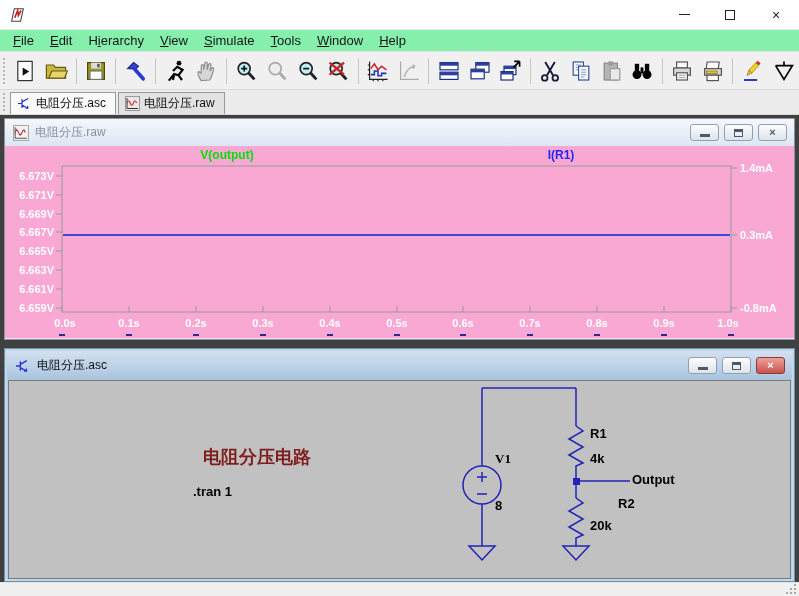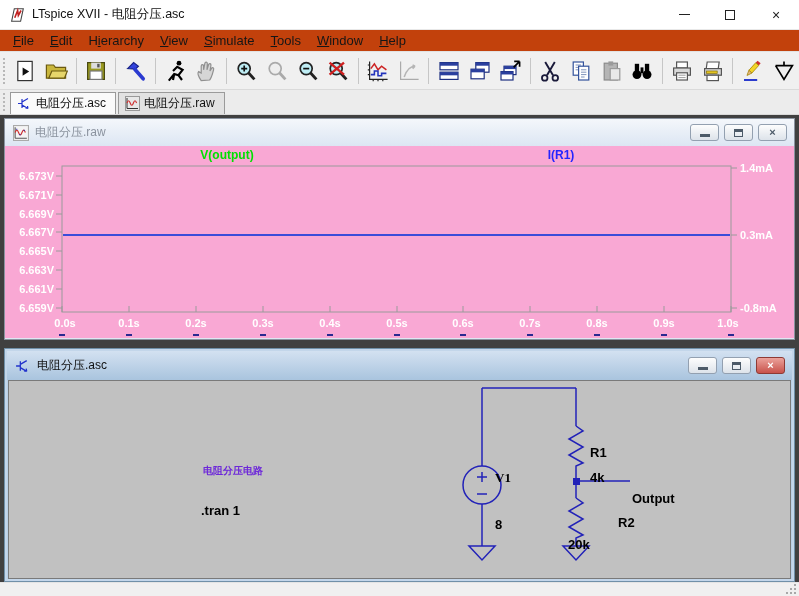--- a/index.html
+++ b/index.html
@@ -8,21 +8,21 @@
   
   .titlebar { height:30px; background:#ffffff; display:flex; align-items:center; border-bottom:1px solid #e8e8e8; }
   .titlebar .appicon { width:18px; height:18px; margin:0 6px 0 8px; }
   .titlebar .title { font-size:12.5px; color:#111; }
   .wincontrols { margin-left:auto; display:flex; height:100%; }
   .wincontrols .wbtn { width:46px; height:100%; display:flex; align-items:center; justify-content:center; color:#222; font-size:14px; }
   .glyph-min { width:11px; height:1px; background:#222; display:block; }
   .glyph-max { width:10px; height:10px; border:1px solid #222; display:block; }
 
   
-  .menubar { height:22px; background:#c2410c; display:flex; align-items:center; padding-left:5px; border-bottom:1px solid #e2e2e2; }
+  .menubar { height:22px; background:#86efac; display:flex; align-items:center; padding-left:5px; border-bottom:1px solid #e2e2e2; }
   .menu-item { font-size:13px; color:#161616; padding:2px 8px; }
 
   
   .toolbar { height:38px; background:#f0f0f0; display:flex; align-items:center; padding-left:2px; border-bottom:1px solid #dadada; }
   .tgrip { width:4px; height:26px; border-left:2px dotted #b8b8b8; margin:0 3px 0 1px; }
   .tsep { width:1px; height:26px; background:#c6c6c6; margin:0 4px; }
   .tbtn { width:31px; height:32px; display:flex; align-items:center; justify-content:center; }
   .tbtn svg { width:24px; height:24px; }
 
   
@@ -50,40 +50,39 @@
   .wavewin { top:3px; height:222px; background:#dfe7f2; border:1px solid #8a93a0; }
   .wavewin .child-title { background:linear-gradient(#f4f7fb,#dce6f3); color:#8b939f; }
   .plotarea { position:relative; width:789px; height:192px; background:#f9a8d4; }
   .plotarea svg { display:block; }
 
   
   .schemwin { top:233px; height:234px; border:1px solid #70offset90a8; border:1px solid #7090a8; background:#b9cfe6; box-shadow:inset 0 0 0 2px #c3d6ea; }
   .schemwin .child-title { height:29px; background:linear-gradient(#d3e1f1,#a9c4de); color:#111; margin:2px 2px 0 2px; }
   .schembody { position:relative; margin:0 3px 3px 3px; height:199px; background:#c1c1c1; border:1px solid #7a7a7a; overflow:hidden; }
   .schembody svg.circuit { position:absolute; left:0; top:0; }
-  .slabel { position:absolute; font-size:13px; font-weight:bold; color:#000; white-space:nowrap;margin-top:19px; }
-  .slabel.blue { color:#6d28d9; font-size:10px; }
+  .slabel { position:absolute; font-size:13px; font-weight:bold; color:#000; white-space:nowrap; }
+  .slabel.blue { color:#7f1d1d; font-size:18px; }
 
   
   .statusbar { position:relative; height:14px; background:#f0f0f0; border-top:1px solid #e4e4e4; }
   .grip { position:absolute; right:3px; bottom:2px; width:10px; height:10px; }
   .grip::before { content:""; position:absolute; left:0; top:8px; width:2px; height:2px; background:#a8a8a8;
     box-shadow:4px 0 #a8a8a8, 8px 0 #a8a8a8, 4px -4px #a8a8a8, 8px -4px #a8a8a8, 8px -8px #a8a8a8; }
 
   text { font-family:"Liberation Sans",sans-serif; }
 </style>
 </head>
 <body>
 
 <div class="titlebar">
   <svg class="appicon" viewBox="0 0 20 20">
     <path d="M4 17 L7 3 h10 l-3 14 z" fill="#fff" stroke="#444" stroke-width="1.2"></path>
     <path d="M7.5 13 l3.2-8 0.8 5.5 3-5.5" stroke="#c02020" stroke-width="1.8" fill="none"></path>
   </svg>
-  <span class="title">LTspice XVII - 电阻分压.asc</span>
   <div class="wincontrols">
     <div class="wbtn">
         <span class="glyph-min"></span>
       </div>
     <div class="wbtn">
         <span class="glyph-max"></span>
       </div>
     <div class="wbtn">
         <span>×</span>
       </div>
@@ -463,28 +462,28 @@
           <path d="M567 100 H621"></path>
 
           <path d="M567 100 V117"></path>
           <path d="M567 117 l7 5 -14 8 14 8 -14 8 14 8 -7 3 V165"></path>
           <path d="M554 165 h26 L567 179 Z"></path>
         </g>
         <rect x="564" y="97" width="7" height="7" fill="#2222b8"></rect>
       </svg>
 
       <span class="slabel blue" style="left:194px; top:64px;">电阻分压电路</span>
-      <span class="slabel" style="left:192px; top:103px;">.tran 1</span>
+      <span class="slabel" style="left:184px; top:103px;">.tran 1</span>
       <span class="slabel" style="left:486px; top:70px;font-family:Liberation Serif, serif;">V1</span>
       <span class="slabel" style="left:486px; top:117px;">8</span>
       <span class="slabel" style="left:581px; top:45px;">R1</span>
       <span class="slabel" style="left:581px; top:70px;">4k</span>
       <span class="slabel" style="left:623px; top:91px;">Output</span>
       <span class="slabel" style="left:609px; top:115px;">R2</span>
-      <span class="slabel" style="left:559px; top:137px;">20k</span>
+      <span class="slabel" style="left:581px; top:137px;">20k</span>
     </div>
   </div>
 </div>
 
 <div class="statusbar">
   <span></span>
   <span class="grip"></span>
 </div>
 
 </body></html>

